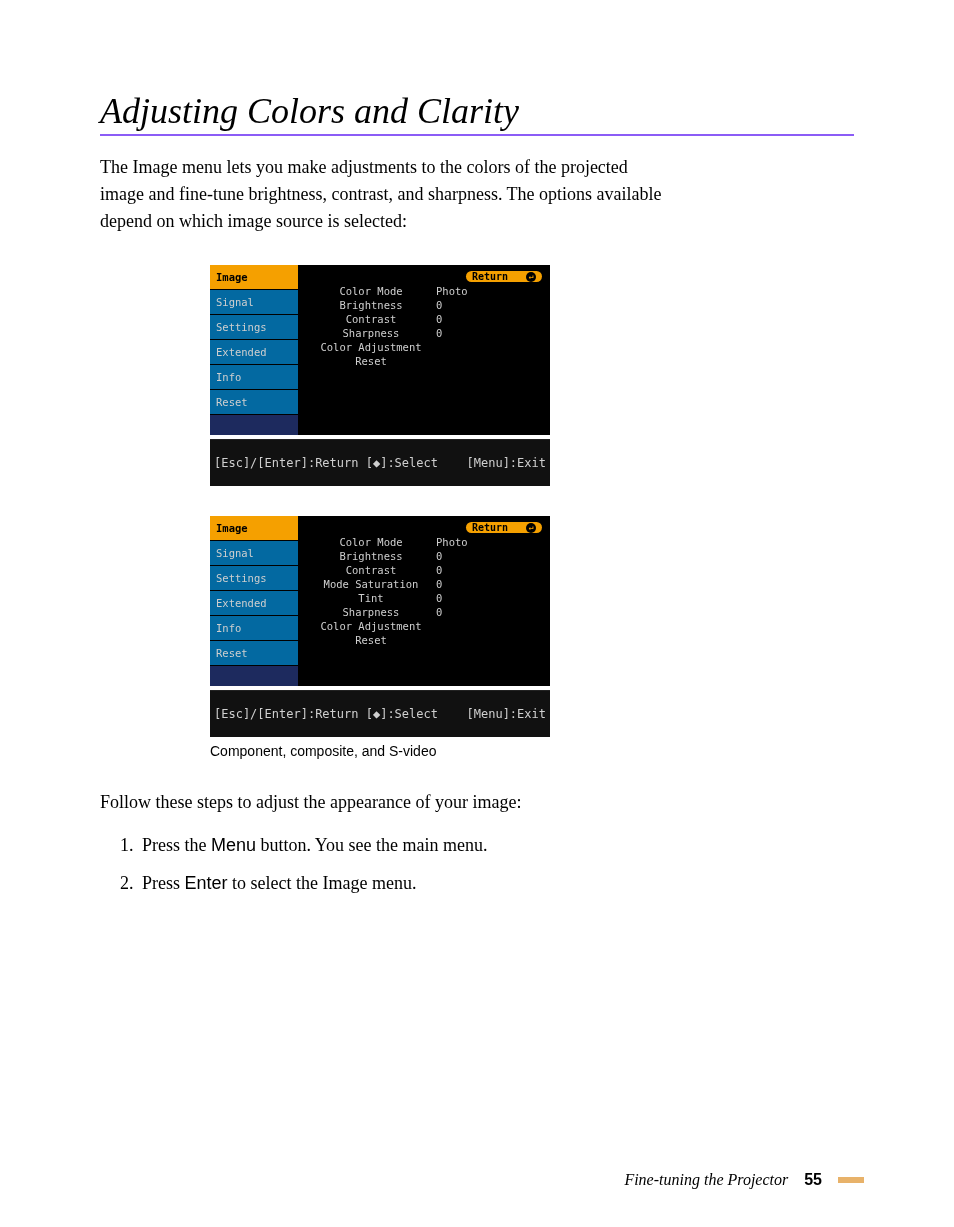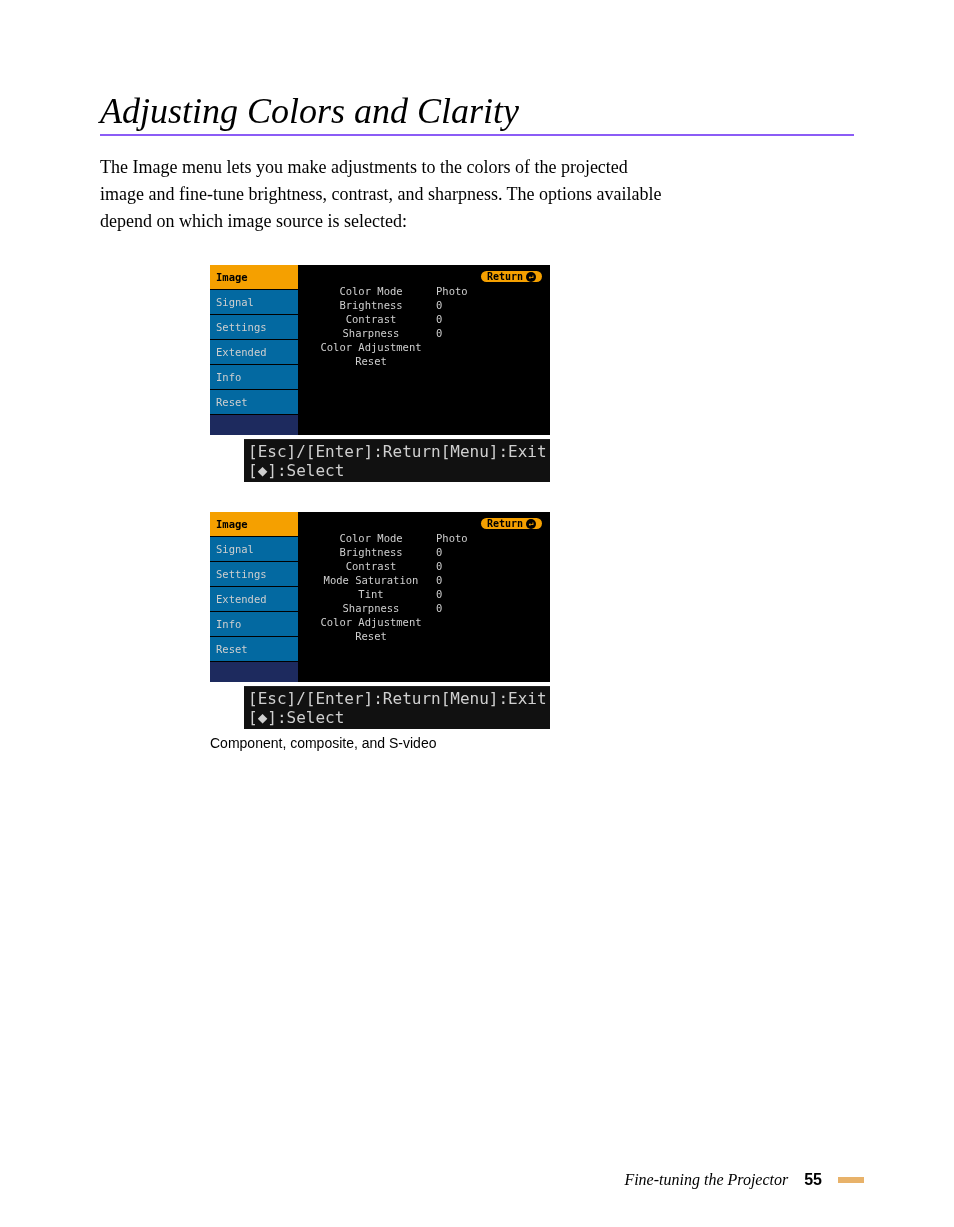--- a/index.html
+++ b/index.html
@@ -85,21 +85,21 @@
     justify-content: flex-end;
     padding: 2px 8px 2px 8px;
   }
   .return-btn {
     background: #f5a000;
     color: #000;
     border-radius: 8px;
     padding: 0 6px;
     display: inline-flex;
     align-items: center;
-    gap: 3px;
+    gap: 18px;
     font-weight: bold;
     font-size: 10px;
   }
   .enter-icon {
     display:inline-block;
     width:10px; height:10px;
     background:#000; color:#f5a000;
     border-radius:50%;
     font-size:8px; line-height:10px; text-align:center;
   }
@@ -109,26 +109,25 @@
     line-height: 14px;
     text-align: center;
   }
   .row .lbl { width: 130px; color:#cfcfcf; }
   .row .val { color:#cfcfcf; }
   .bottom-bar {
     background: #111;
     color: #cfcfcf;
     display: flex;
     justify-content: space-between;
-    padding: 2px 4px;
+    padding: 16px 4px;
     font-family: "Lucida Console", Monaco, monospace;
-    font-size: 16px;
+    font-size: 12px;
     border-top: 1px solid #222;
     margin-top: 4px;
-    margin-left: 34px;
   }
   .caption {
     font-family: Arial, Helvetica, sans-serif;
     font-size: 14px;
     margin-top: 6px;
     color: #000;
   }
   .steps-intro {
     font-size: 18px;
     line-height: 1.5;
@@ -281,19 +280,28 @@
         </div>
       </div>
       <div class="bottom-bar">
         <span>[Esc]/[Enter]:Return [◆]:Select</span>
         <span>[Menu]:Exit</span>
       </div>
     </div>
     <div class="caption">Component, composite, and S-video</div>
   </div>
 
+  <p class="steps-intro">Follow these steps to adjust the appearance of your image:</p>
+  <ol class="steps">
+    <li>
+      <span>Press the </span><span class="sans">Menu</span><span> button. You see the main menu.</span>
+    </li>
+    <li>
+      <span>Press </span><span class="sans">Enter</span><span> to select the Image menu.</span>
+    </li>
+  </ol>
 </div>
 
 <div class="footer">
   <span class="footer-title">Fine-tuning the Projector</span>
   <span class="footer-num">55</span>
   <span class="footer-bar"></span>
 </div>
 
 </body></html>

